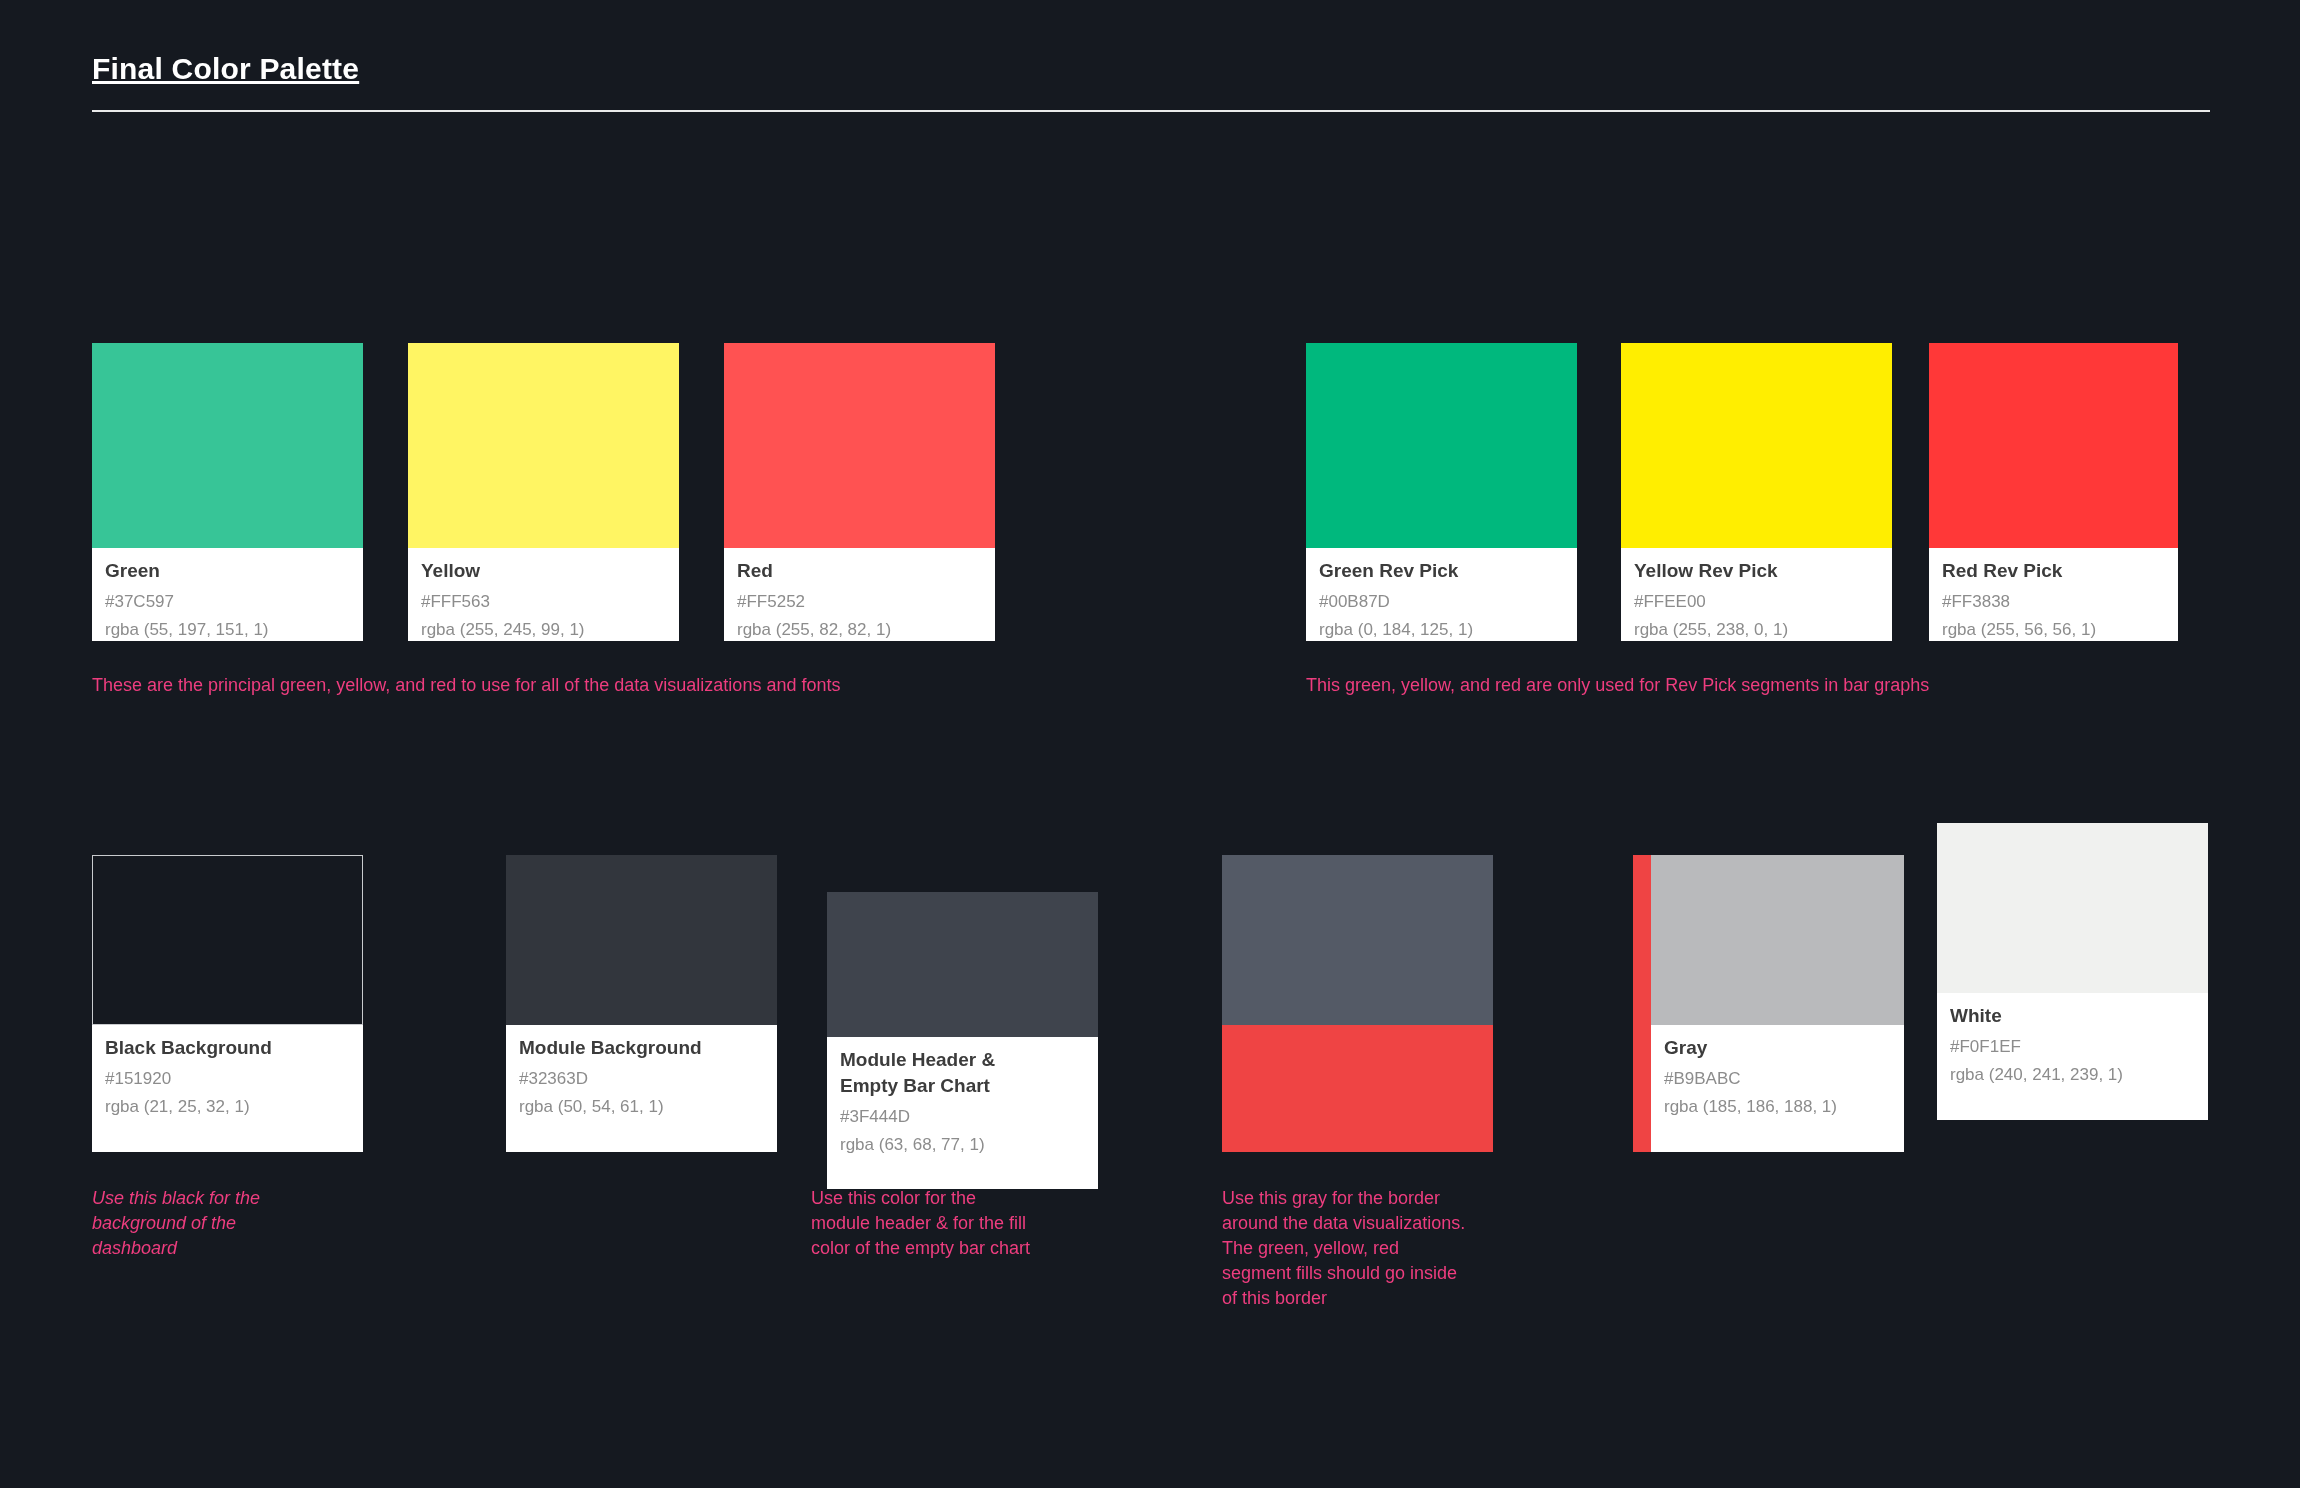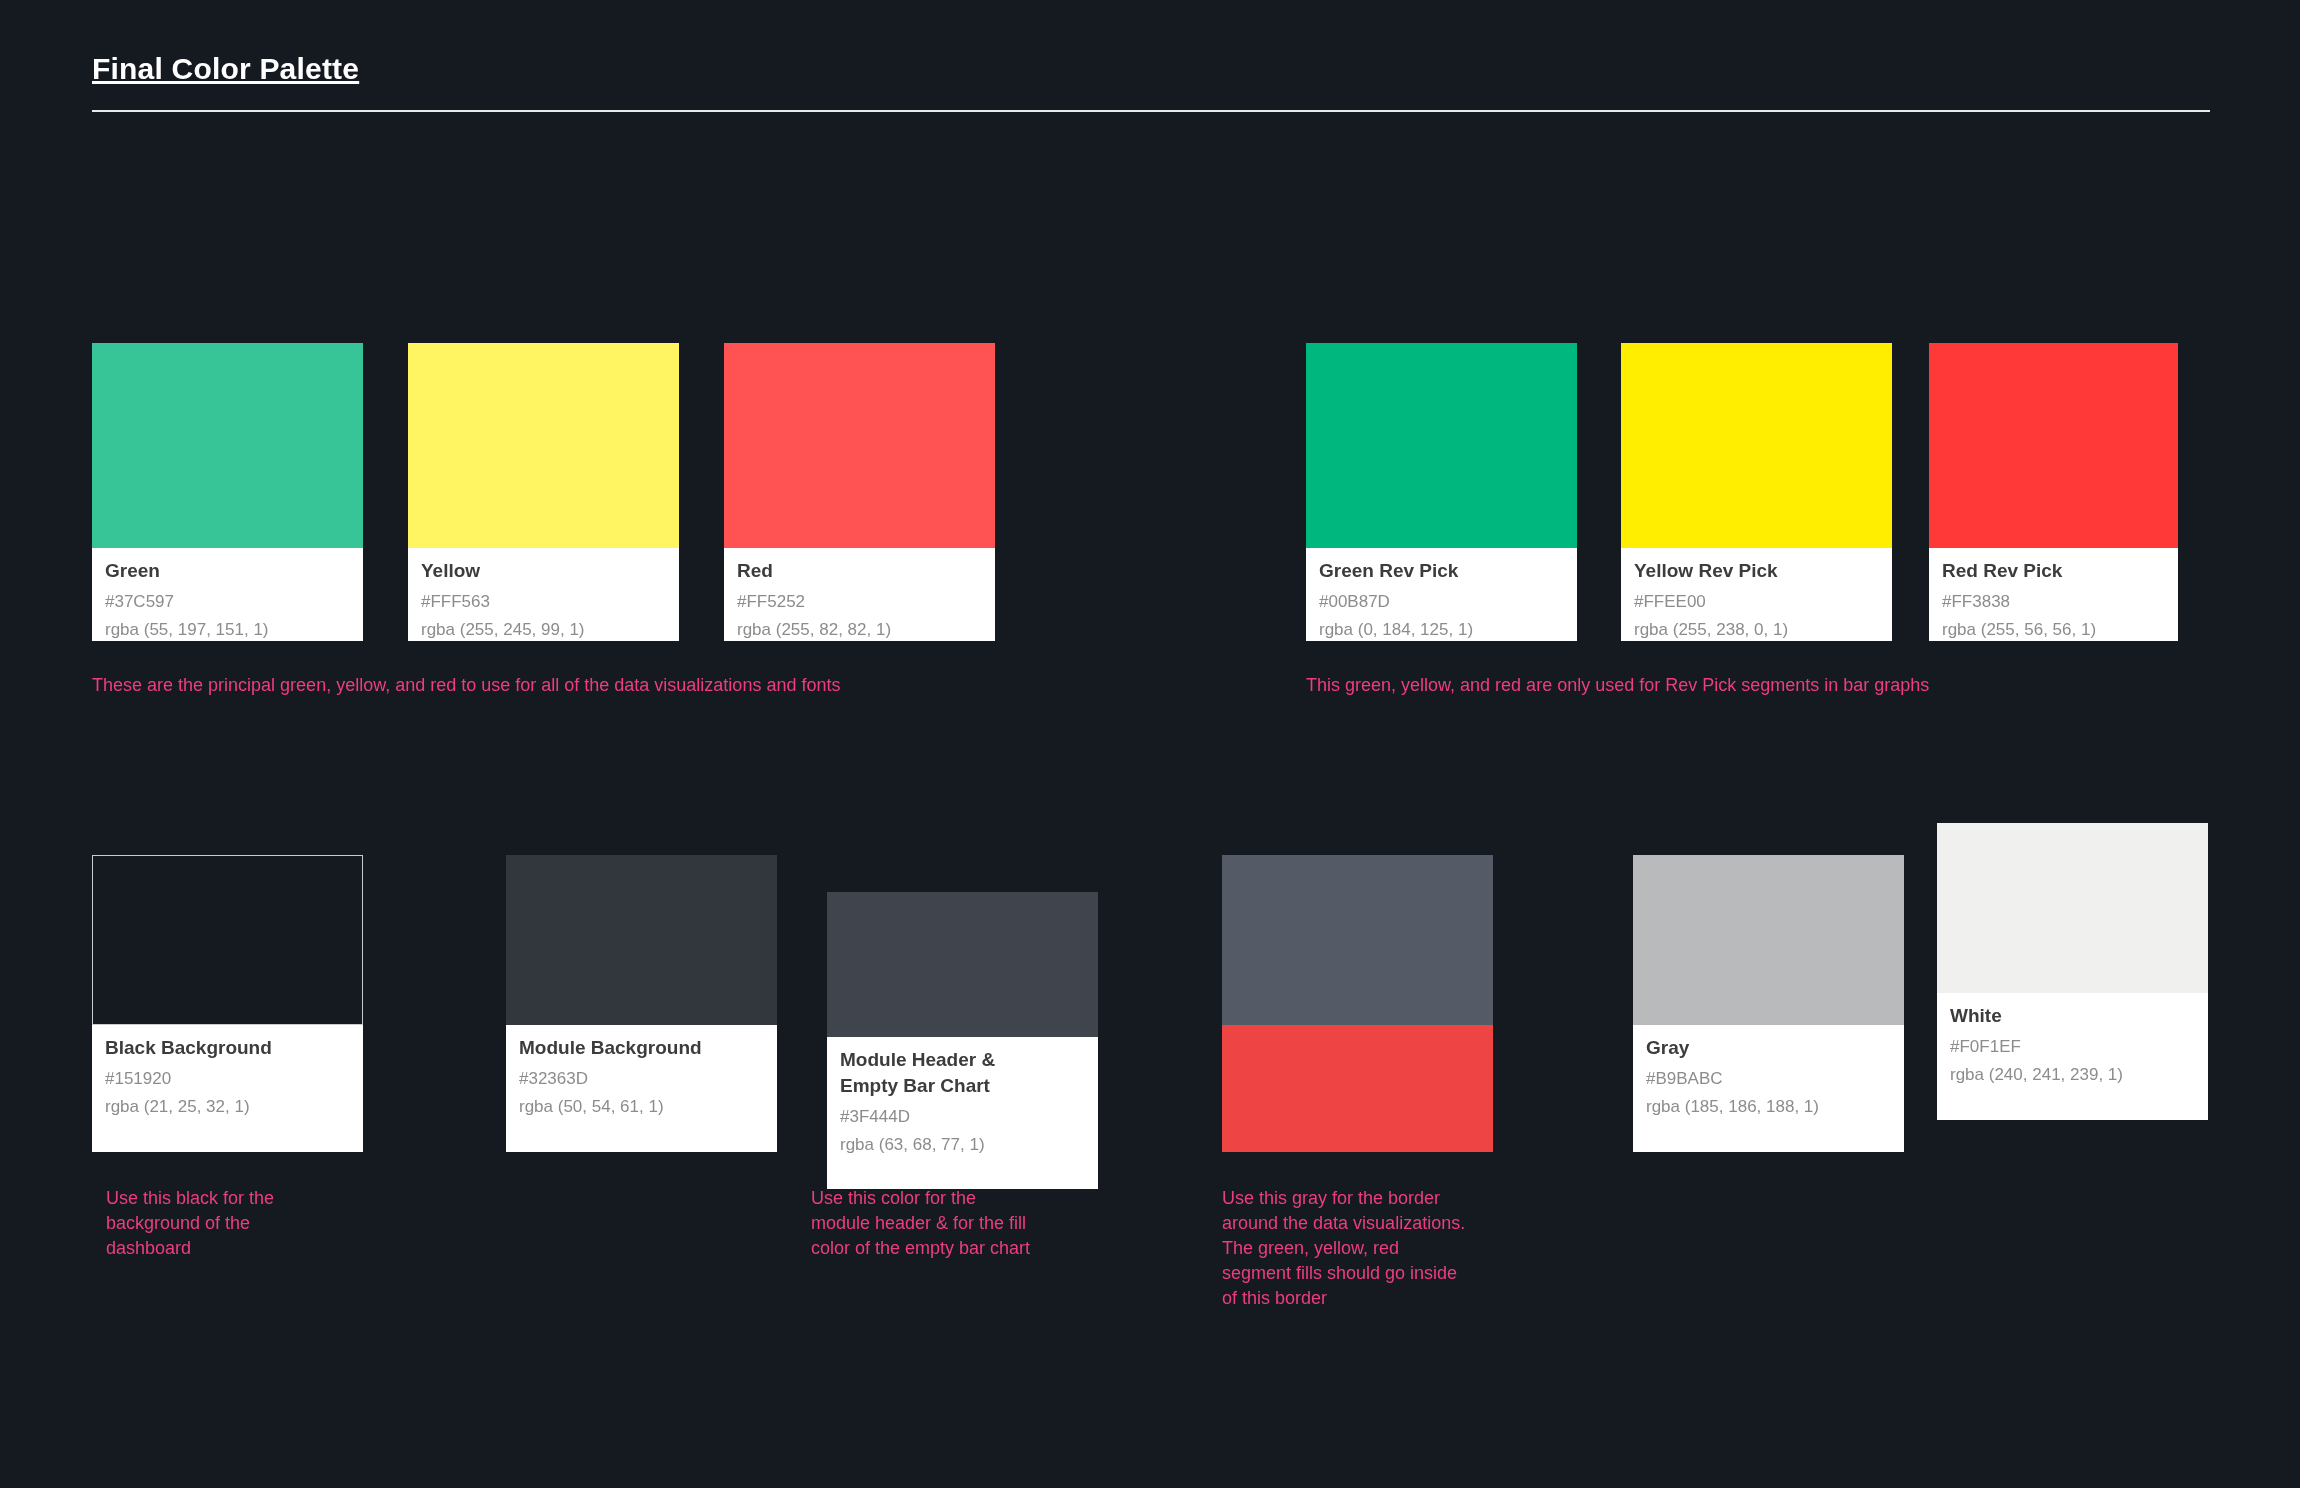--- a/index.html
+++ b/index.html
@@ -168,41 +168,41 @@
         <div class="meta">
           <div class="sw-name">Module Header &amp;
 Empty Bar Chart</div>
           <div class="sw-hex">#3F444D</div>
           <div class="sw-rgba">rgba (63, 68, 77, 1)</div>
         </div>
       </div>
       <div class="swatch" style="left: 1222px; top: 855px; width: 271px; height: 297px;">
         <div class="chip" style="height: 170px; background: rgb(84, 90, 102);"></div>
       </div>
-      <div class="swatch" style="left: 1633px; top: 855px; width: 271px; height: 297px;">
+      <div class="swatch" style="left: 1633px; top: 855px; width: 271px; height: 297px; padding-left: 18px;">
         <div class="chip" style="height: 170px; background: rgb(185, 186, 188);"></div>
         <div class="meta">
           <div class="sw-name">Gray</div>
           <div class="sw-hex">#B9BABC</div>
           <div class="sw-rgba">rgba (185, 186, 188, 1)</div>
         </div>
       </div>
       <div class="swatch" style="left: 1937px; top: 823px; width: 271px; height: 297px;">
         <div class="chip" style="height: 170px; background: rgb(240, 241, 239);"></div>
         <div class="meta">
           <div class="sw-name">White</div>
           <div class="sw-hex">#F0F1EF</div>
           <div class="sw-rgba">rgba (240, 241, 239, 1)</div>
         </div>
       </div>
     </div>
   <div id="note-layer">
       <div class="note" style="left: 92px; top: 673px;">These are the principal green, yellow, and red to use for all of the data visualizations and fonts</div>
       <div class="note" style="left: 1306px; top: 673px;">This green, yellow, and red are only used for Rev Pick segments in bar graphs</div>
-      <div class="note" style="left: 106px; top: 1186px; max-width: 310px;">Use this black for the
+      <div class="note" style="left: 92px; top: 1186px; max-width: 310px; font-style: italic;">Use this black for the
 background of the
 dashboard</div>
       <div class="note" style="left: 811px; top: 1186px; max-width: 310px;">Use this color for the
 module header &amp; for the fill
 color of the empty bar chart</div>
       <div class="note" style="left: 1222px; top: 1186px; max-width: 310px;">Use this gray for the border
 around the data visualizations.
 The green, yellow, red
 segment fills should go inside
 of this border</div>

